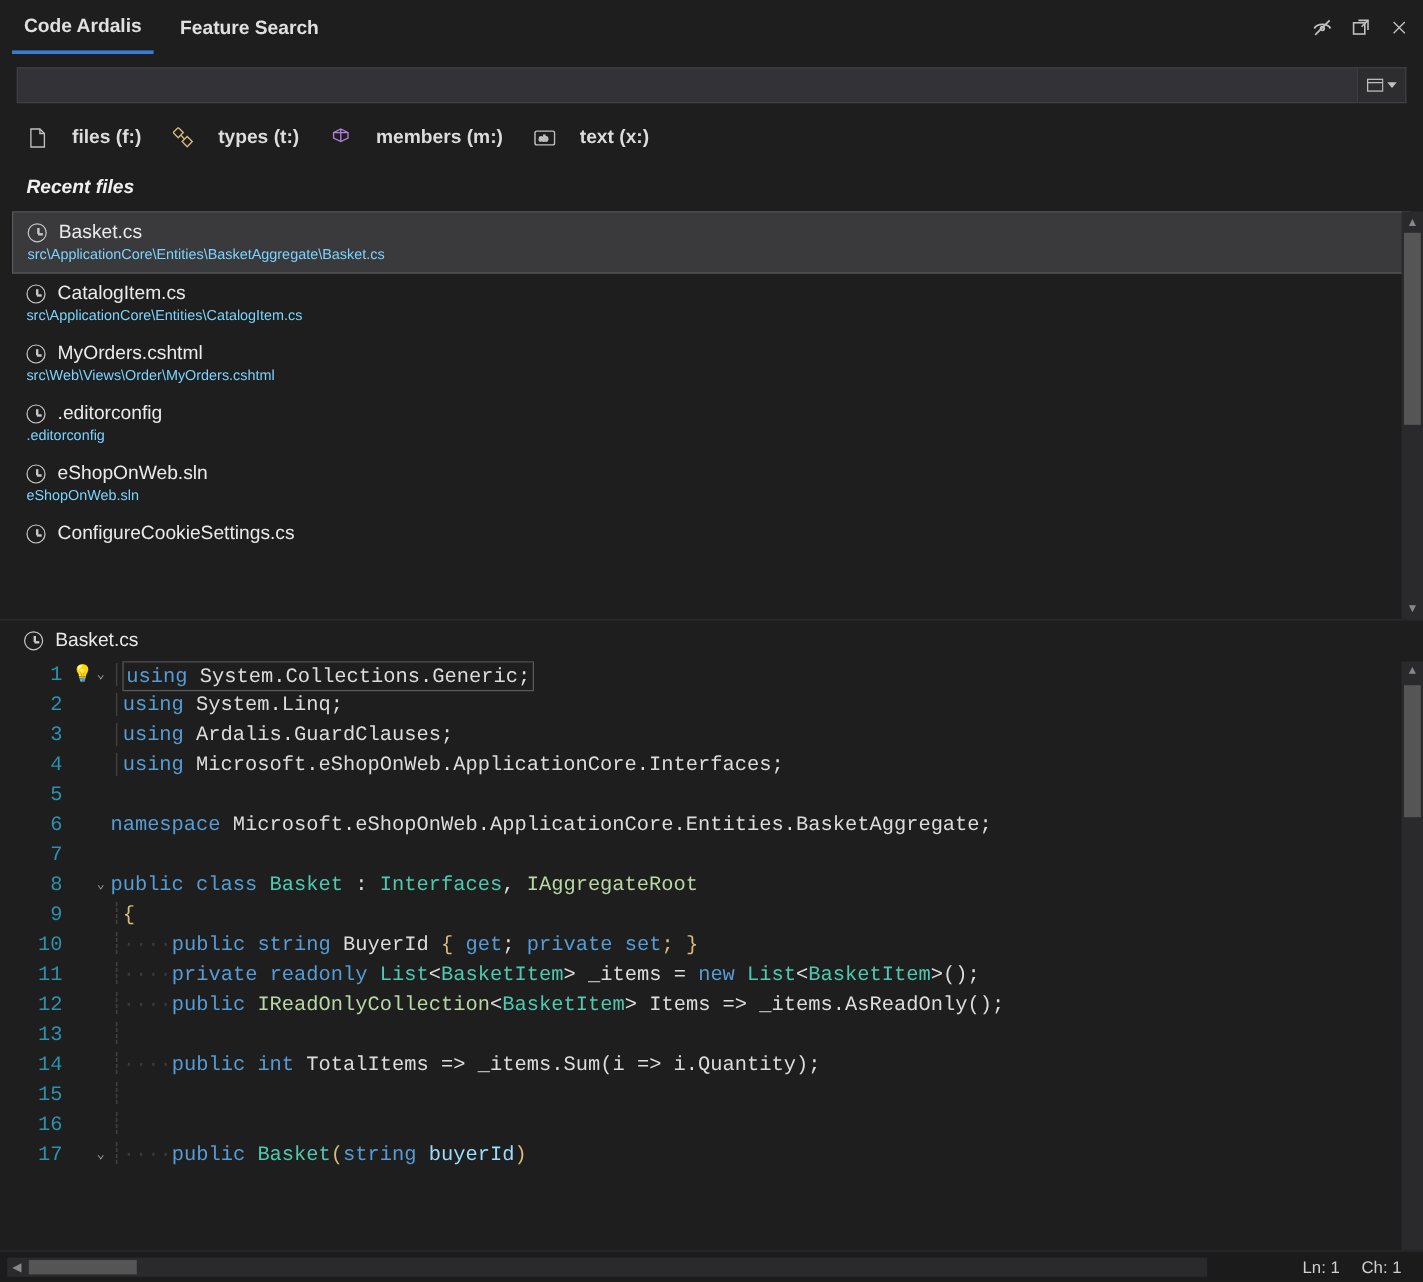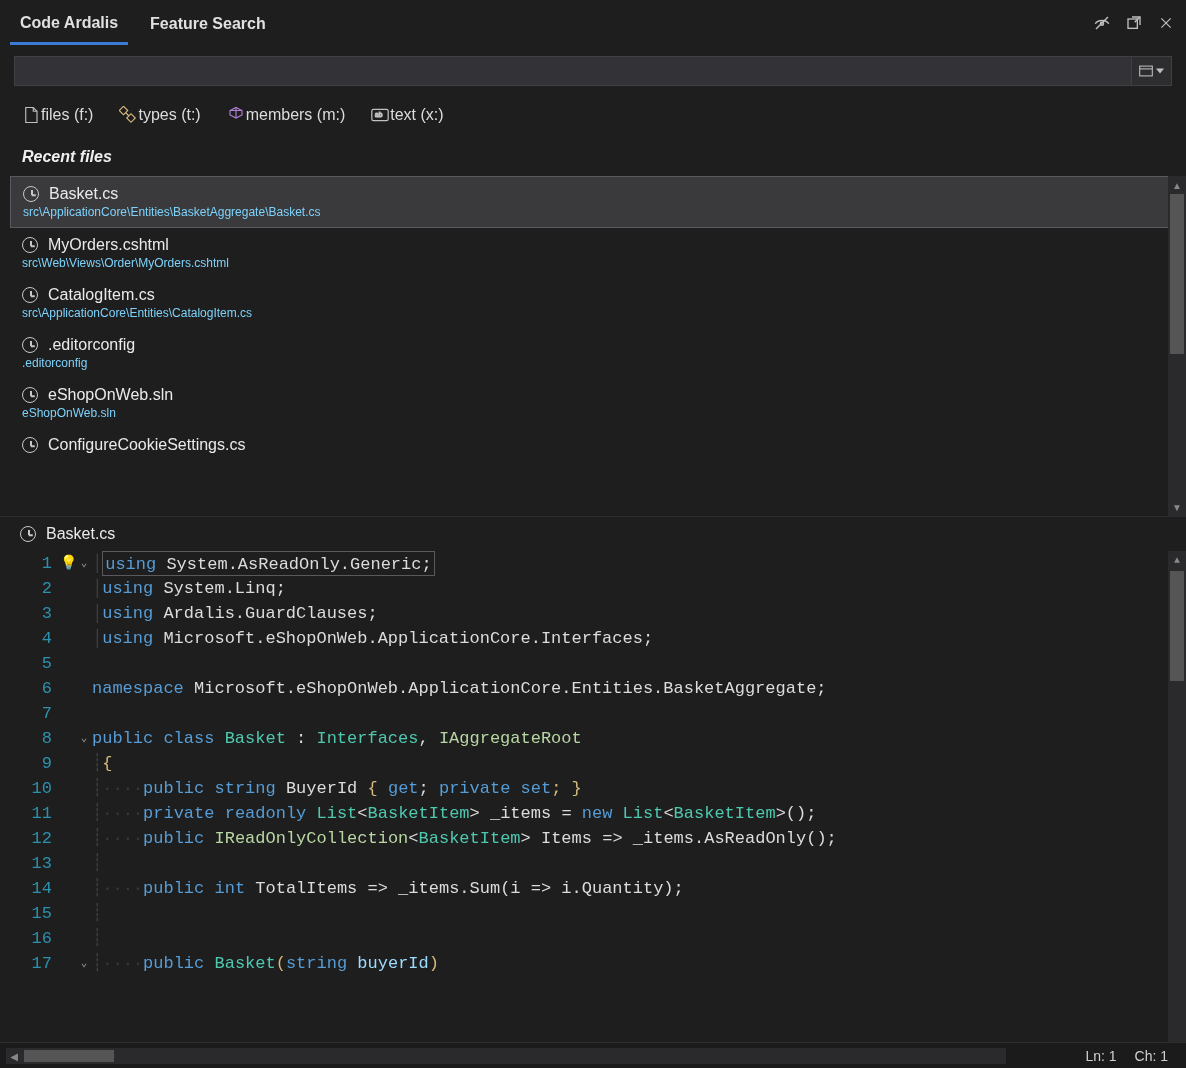--- a/index.html
+++ b/index.html
@@ -65,24 +65,25 @@
 }
 .filter-row {
   display: flex;
   align-items: center;
   padding: 16px 22px 14px 22px;
   gap: 26px;
 }
 .filter-item {
   display: flex;
   align-items: center;
-  gap: 1px;
+  gap: 20px;
   color: #dcdcdc;
   font-size: 16px;
   cursor: pointer;
+  font-weight: bold;
 }
 .filter-icon { width: 18px; height: 18px; display:flex; align-items:center; justify-content:center; }
 .section-header {
   padding: 10px 22px;
   font-size: 16px;
   font-weight: 600;
   color: #f0f0f0;
   font-style: italic;
 }
 .results-container {
@@ -292,30 +293,30 @@
     <div class="result-item selected">
       <div class="result-head">
           <span class="clock-icon"></span>
           <span>Basket.cs</span>
         </div>
       <div class="result-path">src\ApplicationCore\Entities\BasketAggregate\Basket.cs</div>
     </div>
     <div class="result-item">
       <div class="result-head">
           <span class="clock-icon"></span>
+          <span>CatalogItem.cs</span>
+        </div>
+      <div class="result-path">src\ApplicationCore\Entities\CatalogItem.cs</div>
+    </div>
+    <div class="result-item">
+      <div class="result-head">
+          <span class="clock-icon"></span>
           <span>MyOrders.cshtml</span>
         </div>
       <div class="result-path">src\Web\Views\Order\MyOrders.cshtml</div>
-    </div>
-    <div class="result-item">
-      <div class="result-head">
-          <span class="clock-icon"></span>
-          <span>CatalogItem.cs</span>
-        </div>
-      <div class="result-path">src\ApplicationCore\Entities\CatalogItem.cs</div>
     </div>
     <div class="result-item">
       <div class="result-head">
           <span class="clock-icon"></span>
           <span>.editorconfig</span>
         </div>
       <div class="result-path">.editorconfig</div>
     </div>
     <div class="result-item">
       <div class="result-head">
@@ -338,21 +339,21 @@
   </div>
 </div>
 
 <div class="preview-header">
   <span class="clock-icon"></span>
   <span>Basket.cs</span>
 </div>
 
 <div class="editor">
   <div class="editor-lines" id="editor-lines">
-      <div class="code-line"><span class="ln">1</span><span class="lightbulb">💡</span><span class="fold-col">⌄</span><span class="guide">│</span><span class="boxed"><span class="kw">using </span><span class="ident">System.AsReadOnly.Generic;</span></span></div>
+      <div class="code-line"><span class="ln">1</span><span class="lightbulb">💡</span><span class="fold-col">⌄</span><span class="guide">│</span><span class="boxed"><span class="kw">using </span><span class="ident">System.Collections.Generic;</span></span></div>
       <div class="code-line"><span class="ln">2</span><span class="lightbulb"></span><span class="fold-col"></span><span class="guide">│</span><span class="kw">using </span><span class="ident">System.Linq;</span></div>
       <div class="code-line"><span class="ln">3</span><span class="lightbulb"></span><span class="fold-col"></span><span class="guide">│</span><span class="kw">using </span><span class="ident">Ardalis.GuardClauses;</span></div>
       <div class="code-line"><span class="ln">4</span><span class="lightbulb"></span><span class="fold-col"></span><span class="guide">│</span><span class="kw">using </span><span class="ident">Microsoft.eShopOnWeb.ApplicationCore.Interfaces;</span></div>
       <div class="code-line"><span class="ln">5</span><span class="lightbulb"></span><span class="fold-col"></span> </div>
       <div class="code-line"><span class="ln">6</span><span class="lightbulb"></span><span class="fold-col"></span> <span class="kw">namespace </span><span class="ident">Microsoft.eShopOnWeb.ApplicationCore.Entities.BasketAggregate;</span></div>
       <div class="code-line"><span class="ln">7</span><span class="lightbulb"></span><span class="fold-col"></span> </div>
       <div class="code-line"><span class="ln">8</span><span class="lightbulb"></span><span class="fold-col">⌄</span> <span class="kw">public class </span><span class="type">Basket</span><span class="punc"> : </span><span class="type">Interfaces</span><span class="punc">, </span><span class="iface">IAggregateRoot</span></div>
       <div class="code-line"><span class="ln">9</span><span class="lightbulb"></span><span class="fold-col"></span><span class="guide">┊</span><span class="brace-y">{</span></div>
       <div class="code-line"><span class="ln">10</span><span class="lightbulb"></span><span class="fold-col"></span><span class="guide">┊</span><span class="ws">····</span><span class="kw">public </span><span class="kw">string </span><span class="ident">BuyerId </span><span class="brace-y">{ </span><span class="kw">get</span><span class="punc">; </span><span class="kw">private </span><span class="kw">set</span><span class="brace-y">; }</span></div>
       <div class="code-line"><span class="ln">11</span><span class="lightbulb"></span><span class="fold-col"></span><span class="guide">┊</span><span class="ws">····</span><span class="kw">private </span><span class="kw">readonly </span><span class="type">List</span><span class="punc">&lt;</span><span class="type">BasketItem</span><span class="ident">&gt; _items = </span><span class="kw">new </span><span class="type">List</span><span class="punc">&lt;</span><span class="type">BasketItem</span><span class="ident">&gt;();</span></div>

